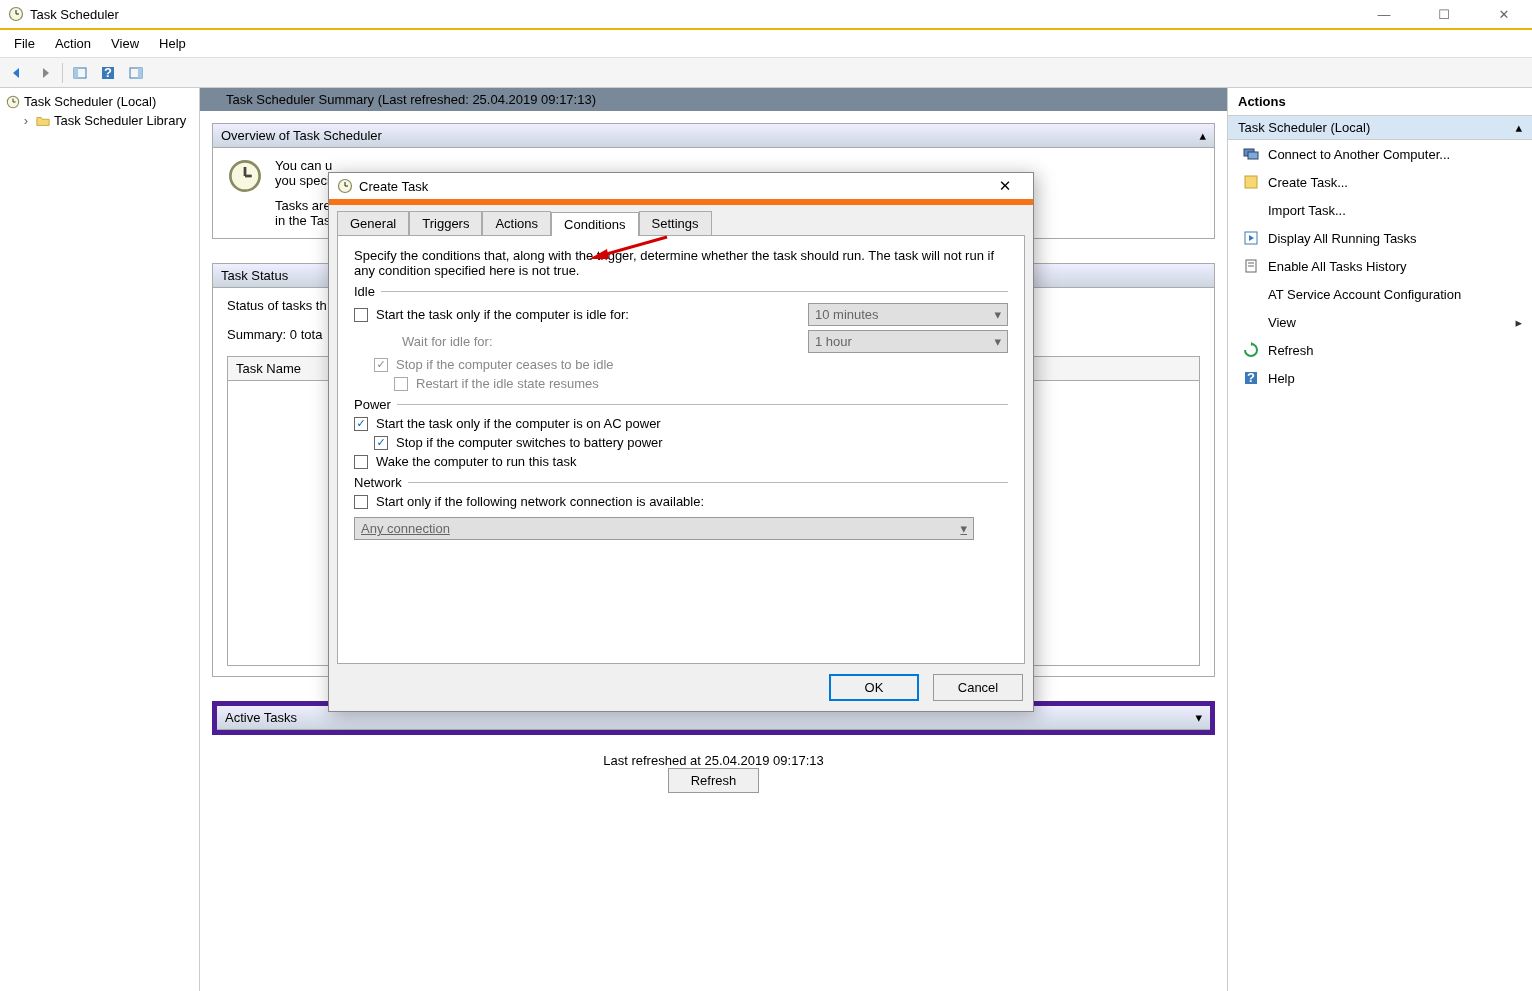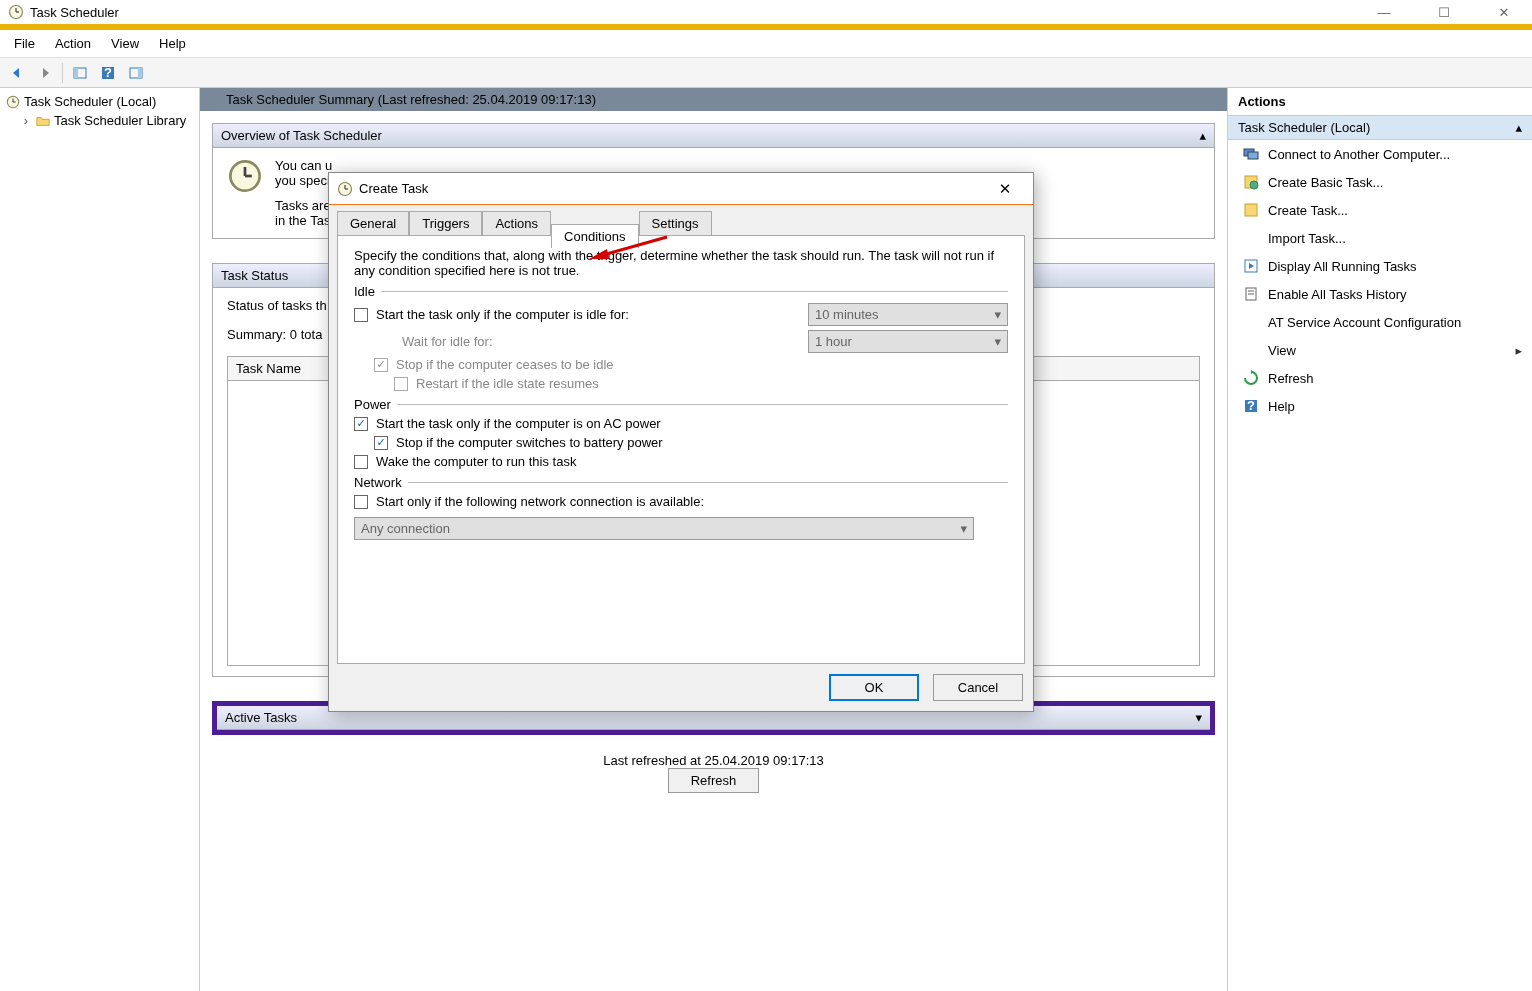--- a/index.html
+++ b/index.html
@@ -1,19 +1,19 @@
 <!DOCTYPE html>
 <html><head>
 <meta charset="utf-8">
 <style>
 * { box-sizing: border-box; font-family: "Segoe UI", Tahoma, sans-serif; font-size: 13px; }
 body { margin: 0; background: #fff; color: #000; width: 1532px; height: 991px; overflow: hidden; }
 
 
-.titlebar { height: 30px; display: flex; align-items: center; padding: 0 8px; border-bottom: 6px solid #eab308; }
+.titlebar { height: 30px; display: flex; align-items: center; padding: 0 8px; border-bottom: 2px solid #eab308; }
 .titlebar .app-icon { width: 16px; height: 16px; margin-right: 6px; }
 .titlebar .title { flex: 1; }
 .titlebar .winbtns { display: flex; gap: 20px; color: #666; }
 .titlebar .winbtn { width: 40px; text-align: center; cursor: pointer; }
 
 
 .menubar { height: 28px; display: flex; align-items: center; padding: 0 4px; border-bottom: 1px solid #e0e0e0; }
 .menubar .menu-item { padding: 4px 10px; cursor: pointer; }
 
 
@@ -43,41 +43,41 @@
 
 .actions-pane { width: 305px; border-left: 1px solid #ccc; background: #fff; display: flex; flex-direction: column; }
 .actions-title { padding: 6px 10px; font-weight: bold; border-bottom: 1px solid #ccc; }
 .actions-group-header { background: #d7e6f5; padding: 4px 10px; display: flex; justify-content: space-between; border-bottom: 1px solid #ccc; }
 .action-item { display: flex; align-items: center; gap: 8px; padding: 5px 10px 5px 14px; cursor: pointer; }
 .action-item .a-icon { width: 18px; height: 18px; display: flex; align-items: center; justify-content: center; }
 .action-item.submenu::after { content: '▸'; margin-left: auto; color: #333; }
 
 
 .dialog { position: absolute; left: 128px; top: 84px; width: 706px; height: 540px; background: #f0f0f0; border: 1px solid #888; box-shadow: 3px 3px 18px rgba(0,0,0,0.3); display: flex; flex-direction: column; z-index: 100; }
-.dialog-title { height: 32px; display: flex; align-items: center; padding: 0 8px; background: #fff; border-bottom: 1px solid #f97316; }
+.dialog-title { height: 32px; display: flex; align-items: center; padding: 0 8px; background: #fff; border-bottom: 6px solid #f97316; }
 .dialog-title .d-icon { width: 16px; height: 16px; margin-right: 6px; }
 .dialog-title .d-title { flex: 1; }
 .dialog-title .d-close { width: 40px; text-align: center; cursor: pointer; font-size: 15px; }
 .dialog-tabs { display: flex; padding: 6px 8px 0 8px; background: #f0f0f0; position: relative; }
 .tab { padding: 4px 12px; border: 1px solid #aaa; border-bottom: none; background: #e8e8e8; margin-right: 0; cursor: pointer; position: relative; }
-.tab.active { background: #fff; z-index: 2; top: 13px; }
+.tab.active { background: #fff; z-index: 2; top: 1px; }
 .dialog-body { flex: 1; background: #fff; margin: 0 8px; border: 1px solid #aaa; padding: 12px 16px; overflow: auto; }
 .dialog-footer { padding: 10px; display: flex; justify-content: flex-end; gap: 14px; }
 
 .desc { margin-bottom: 6px; }
 .group-label { margin-top: 4px; margin-bottom: 2px; display: flex; align-items: center; }
 .group-label span.lbl { padding-right: 6px; color: #000; }
 .group-label .line { flex: 1; height: 1px; background: #bbb; }
 .field-row { display: flex; align-items: center; padding: 2px 0; gap: 8px; }
 .field-row.indent1 { padding-left: 20px; }
 .field-row.indent2 { padding-left: 40px; }
 .checkbox { width: 14px; height: 14px; border: 1px solid #666; display: inline-flex; align-items: center; justify-content: center; background: #fff; cursor: pointer; font-size: 11px; color: #005fb8; }
 .checkbox.disabled { border-color: #aaa; color: #888; }
 .dropdown { border: 1px solid #999; background: #e0e0e0; padding: 3px 6px; min-width: 200px; display: flex; justify-content: space-between; align-items: center; color: #666; }
-.dropdown.wide { min-width: 620px; }
+.dropdown.wide { min-width: 620px; text-decoration: underline; }
 .disabled-text { color: #888; }
 
 
 .arrow { position: absolute; left: 260px; top: 30px; width: 80px; height: 24px; z-index: 200; pointer-events: none; }
 
 
 .clock-svg circle { fill: #f8f8e0; stroke: #8a8a60; stroke-width: 1.2; }
 .clock-svg line { stroke: #444; stroke-width: 1.2; }
 </style>
 </head>
@@ -309,29 +309,20 @@
             <rect x="1" y="3" width="10" height="7" fill="#5a8acf" stroke="#345"></rect>
             <rect x="5" y="6" width="10" height="7" fill="#7aa8e0" stroke="#345"></rect>
           </svg>
         </span>
       <span>Connect to Another Computer...</span>
     </div>
     <div class="action-item">
       <span class="a-icon">
           <svg width="16" height="16" viewBox="0 0 16 16">
             <rect x="2" y="2" width="12" height="12" fill="#f7d774" stroke="#c8a030"></rect>
-            <circle cx="11" cy="11" r="4" fill="#5a8" stroke="#385"></circle>
-          </svg>
-        </span>
-      <span>Create Basic Task...</span>
-    </div>
-    <div class="action-item">
-      <span class="a-icon">
-          <svg width="16" height="16" viewBox="0 0 16 16">
-            <rect x="2" y="2" width="12" height="12" fill="#f7d774" stroke="#c8a030"></rect>
           </svg>
         </span>
       <span>Create Task...</span>
     </div>
     <div class="action-item">
       <span class="a-icon"></span>
       <span>Import Task...</span>
     </div>
     <div class="action-item">
       <span class="a-icon">

